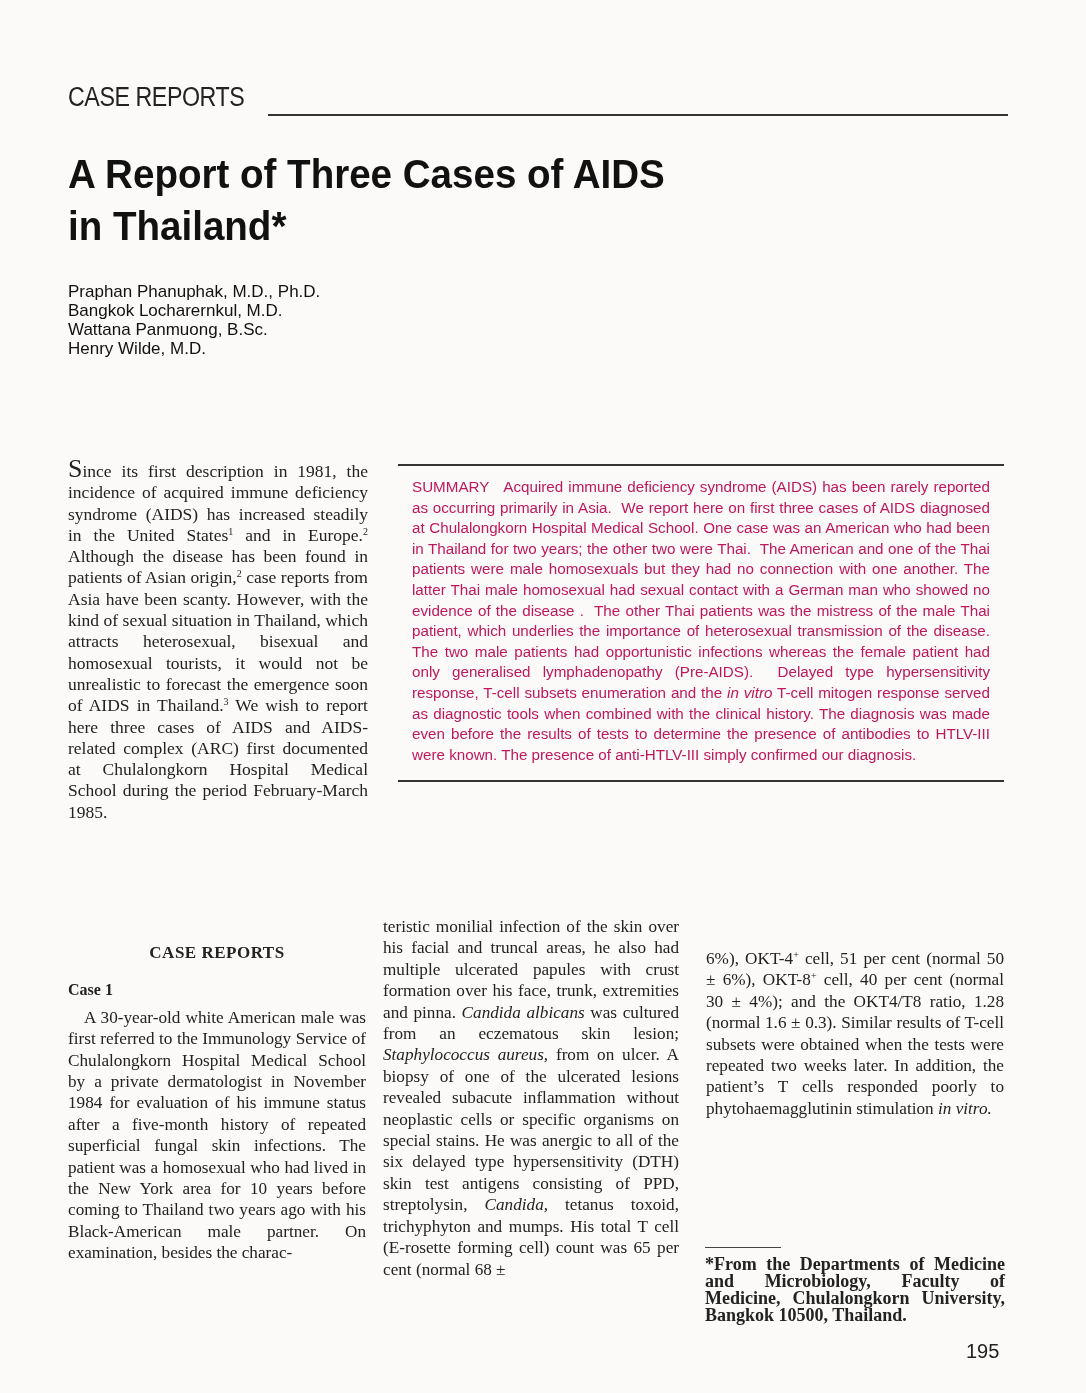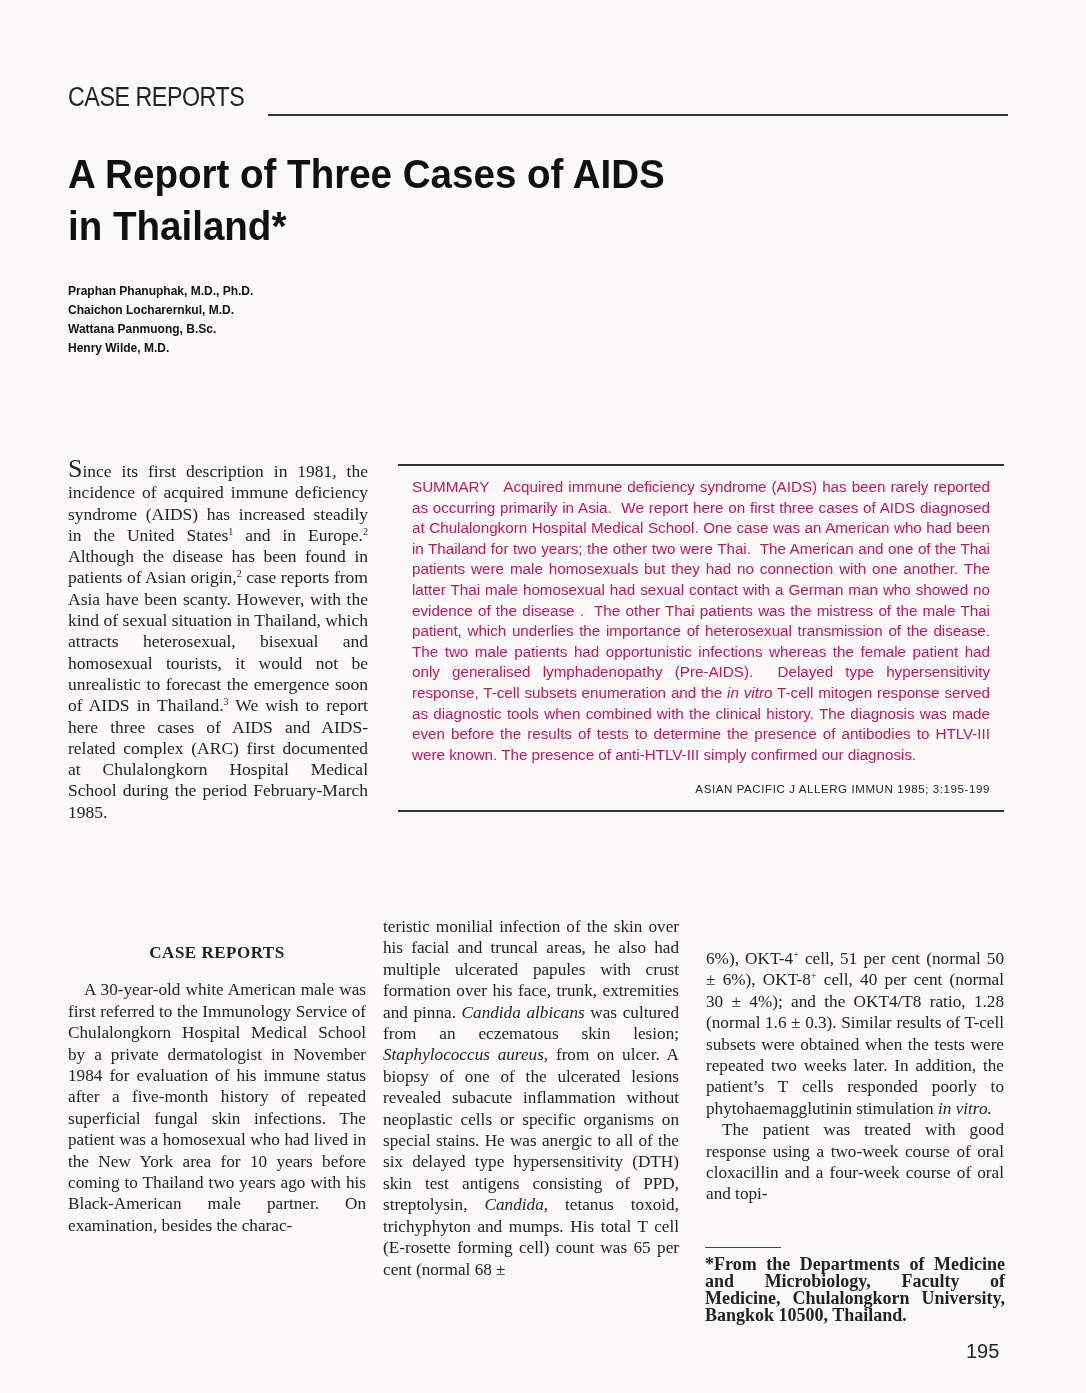--- a/index.html
+++ b/index.html
@@ -21,21 +21,21 @@
   }
 
   .title {
     position: absolute; left: 68px; top: 148px; width: 760px;
     font-family: "Liberation Sans", sans-serif; font-weight: bold; font-size: 41px; line-height: 52px;
     color: #111; transform: scaleX(0.94); transform-origin: left top; margin: 0;
   }
 
   .authors {
     position: absolute; left: 68px; top: 282px;
-    font-family: "Liberation Sans", sans-serif; font-weight: bold; font-size: 12px; line-height: 19px; color: #111;
+    font-family: "Liberation Sans", sans-serif; font-weight: normal; font-size: 17px; line-height: 19px; color: #111;
   }
   .authors div { white-space: nowrap; }
 
   .col1 {
     position: absolute; left: 68px; top: 460px; width: 300px;
     font-size: 17.5px; line-height: 21.3px; text-align: justify; color: #222;
   }
   .col1 p { margin: 0; }
   .dropcap { font-size: 26px; line-height: 18px; }
   sup { font-size: 10px; line-height: 0; vertical-align: 6px; }
@@ -82,46 +82,45 @@
   <div class="rule"></div>
 </div>
 
 <h1 class="title">
   <span>A Report of Three Cases of AIDS</span><br>
   <span>in Thailand</span><span>*</span>
 </h1>
 
 <div class="authors">
   <div>Praphan  Phanuphak, M.D., Ph.D.</div>
-  <div>Chaichon  Locharernkul, M.D.</div>
+  <div>Bangkok  Locharernkul, M.D.</div>
   <div>Wattana  Panmuong, B.Sc.</div>
   <div>Henry  Wilde, M.D.</div>
 </div>
 
 <div class="col1 serif">
   <p><span class="dropcap">S</span><span>ince its first description in 1981, the incidence of acquired immune deficiency syndrome (AIDS) has increased steadily in the United States</span><sup>1</sup><span> and in Europe.</span><sup>2</sup><span>  Although the disease has been found in patients of Asian origin,</span><sup>2</sup><span> case reports from Asia have been scanty. However, with the kind of sexual situation in Thailand, which attracts heterosexual, bisexual and homosexual tourists, it would not be unrealistic to forecast the emergence soon of AIDS in Thailand.</span><sup>3</sup><span>  We wish to report here three cases of AIDS and AIDS-related complex (ARC) first documented at Chulalongkorn Hospital Medical School during the period February-March 1985.</span></p>
 </div>
 
 <div class="summary-box">
   <div class="top-rule"></div>
   <div class="text"><span>SUMMARY</span><span style="white-space:pre-wrap">   Acquired immune deficiency syndrome (AIDS) has been rarely reported as occurring primarily in Asia.  We report here on first three cases of AIDS diagnosed at Chulalongkorn Hospital Medical School. One case was an American who had been in Thailand for two years; the other two were Thai.  The American and one of the Thai patients were male homosexuals but they had no connection with one another. The latter Thai male homosexual had sexual contact with a German man who showed no evidence of the disease .  The other Thai patients was the mistress of the male Thai patient, which underlies the importance of heterosexual transmission of the disease.  The two male patients had opportunistic infections whereas the female patient had only generalised lymphadenopathy (Pre-AIDS).  Delayed type hypersensitivity response, T-cell subsets enumeration and the </span><i>in vitro</i><span> T-cell mitogen response served as diagnostic tools when combined with the clinical history. The diagnosis was made even before the results of tests to determine the presence of antibodies to HTLV-III were known.  The presence of anti-HTLV-III simply confirmed our diagnosis.</span></div>
-  <div class="citation">ASIAN PACIFIC J ALLERG IMMUN 1985; 3:195-199</div>
   <div class="bottom-rule"></div>
 </div>
 
 <div class="bcol serif" style="left:68px; top:942px; width:298px;">
   <div class="col-sub-heading">CASE REPORTS</div>
+  <div class="case-heading">Case 1</div>
   <p class="indent">A 30-year-old white American male was first referred to the Immunology Service of Chulalongkorn Hospital Medical School by a private dermatologist in November 1984 for evaluation of his immune status after a five-month history of repeated superficial fungal skin infections.  The patient was a homosexual who had lived in the New York area for 10 years before coming to Thailand two years ago with his Black-American male partner. On examination, besides the charac-</p>
 </div>
 
 <div class="bcol serif" style="left:383px; top:904px; width:296px;margin-top:12px;">
   <p><span>teristic monilial infection of the skin over his facial and truncal areas, he also had multiple ulcerated papules with crust formation over his face, trunk, extremities and pinna. </span><i>Candida albicans</i><span> was cultured from an eczematous skin lesion; </span><i>Staphylococcus aureus,</i><span> from on ulcer.  A biopsy of one of the ulcerated lesions revealed subacute inflammation without neoplastic cells or specific organisms on special stains. He was anergic to all of the six delayed type hypersensitivity (DTH) skin test antigens consisting of PPD, streptolysin, </span><i>Candida,</i><span> tetanus toxoid, trichyphyton and mumps. His total T cell (E-rosette forming cell) count was 65 per cent (normal 68 ±</span></p>
 </div>
 
 <div class="bcol serif" style="left:706px; top:904px; width:298px;margin-top:44px;">
   <p><span>6%), OKT-4</span><sup>+</sup><span>  cell, 51 per cent (normal 50 ± 6%), OKT-8</span><sup>+</sup><span> cell, 40 per cent (normal 30 ± 4%); and the OKT4/T8 ratio, 1.28 (normal 1.6 ± 0.3).  Similar results of T-cell subsets were obtained when the tests were repeated two weeks later. In addition, the patient’s T cells responded poorly to phytohaemagglutinin stimulation </span><i>in vitro.</i></p>
-  <p class="indent">The patient was treated with good response using a two-week course of oral cloxacillin and a four-week course of oral and topi-</p>
 </div>
 
 <div class="footnote-rule"></div>
 <div class="footnote serif">*From the Departments of Medicine and Microbiology, Faculty of Medicine, Chulalongkorn University, Bangkok 10500, Thailand.</div>
 
 <div class="page-number">195</div>
 
 </body></html>

